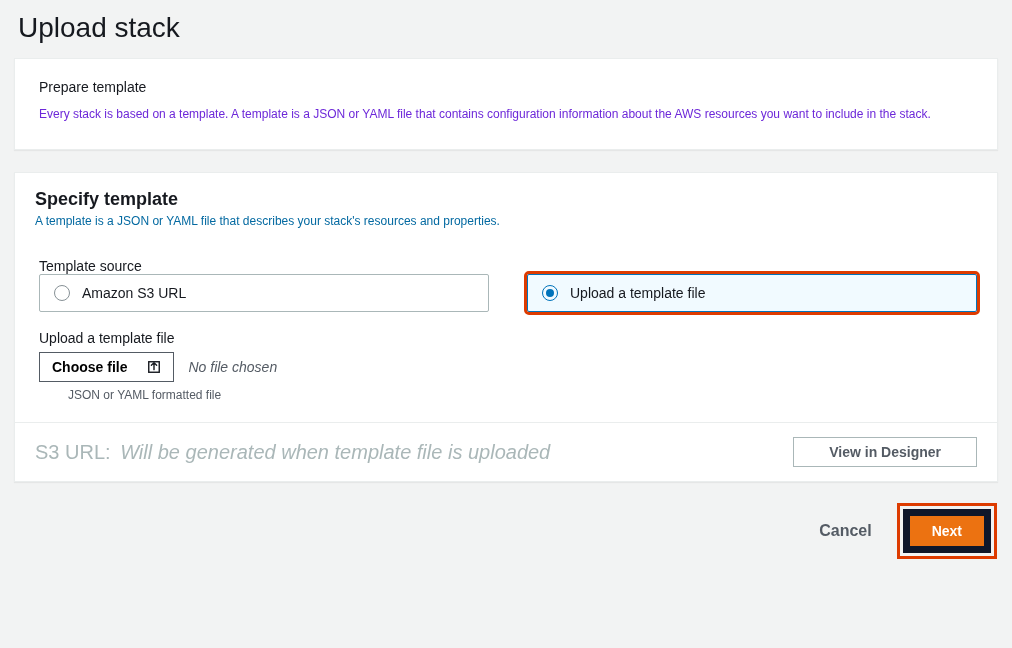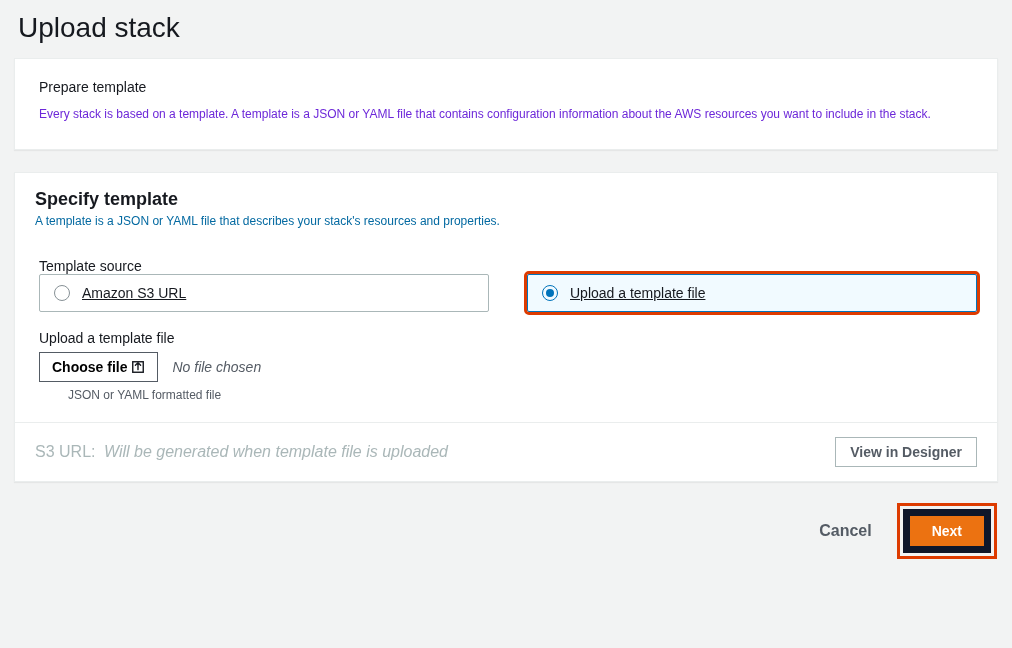--- a/index.html
+++ b/index.html
@@ -98,42 +98,41 @@
     background: #0073bb;
     border-radius: 50%;
   }
   .radio-label {
     font-size: 14px;
     color: #16191f;
   }
   .two-col-row {
     display: flex;
     gap: 38px;
-    text-decoration: underline;
   }
   .two-col-row .radio-tile { flex: 1; }
 
   .upload-section {
     margin-top: 18px;
   }
   .file-row {
     display: flex;
     align-items: center;
     gap: 14px;
     margin-top: 6px;
   }
   .choose-btn {
     border: 1px solid #545b64;
     background: #fff;
     padding: 6px 12px;
     font-weight: 700;
     font-size: 14px;
     display: inline-flex;
     align-items: center;
-    gap: 4px;
+    gap: 20px;
     cursor: pointer;
   }
   .upload-icon {
     width: 14px;
     height: 14px;
     display: inline-block;
   }
   .no-file {
     font-style: italic;
     color: #545b64;
@@ -146,30 +145,30 @@
   }
 
   .panel-footer {
     border-top: 1px solid #eaeded;
     padding: 14px 20px;
     display: flex;
     align-items: center;
     justify-content: space-between;
   }
   .s3-text {
-    font-size: 16px;
+    font-size: 20px;
     color: #aab7b8;
   }
   .s3-text .label { font-weight: 400; }
   .s3-text .value { font-style: italic; margin-left: 4px; }
   .designer-btn {
     border: 1px solid #aab7b8;
     background: #fff;
     color: #545b64;
-    padding: 6px 14px;
+    padding: 6px 35px;
     font-weight: 700;
     font-size: 14px;
     cursor: pointer;
   }
 
   .action-bar {
     display: flex;
     justify-content: flex-end;
     align-items: center;
     gap: 18px;

